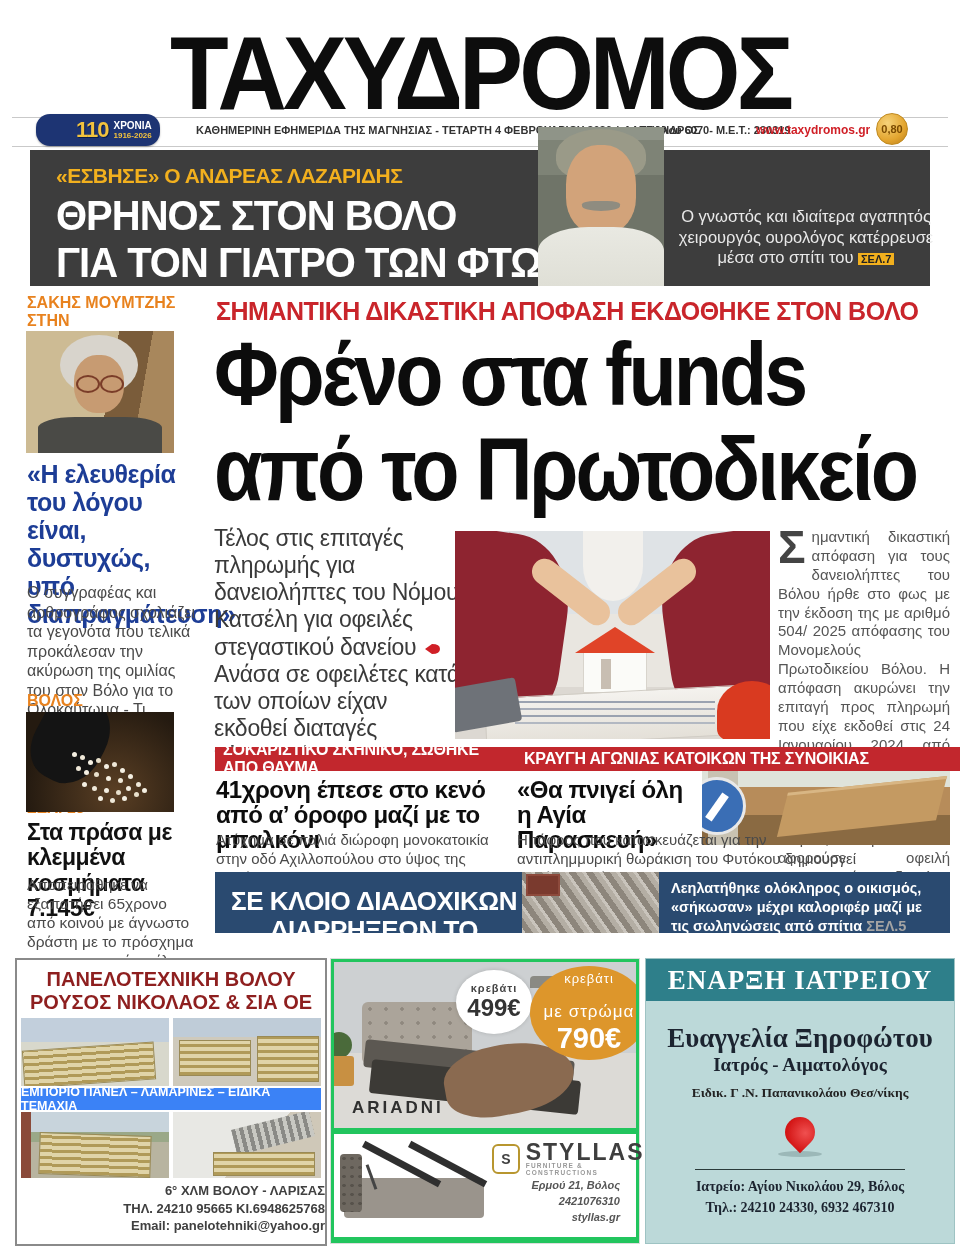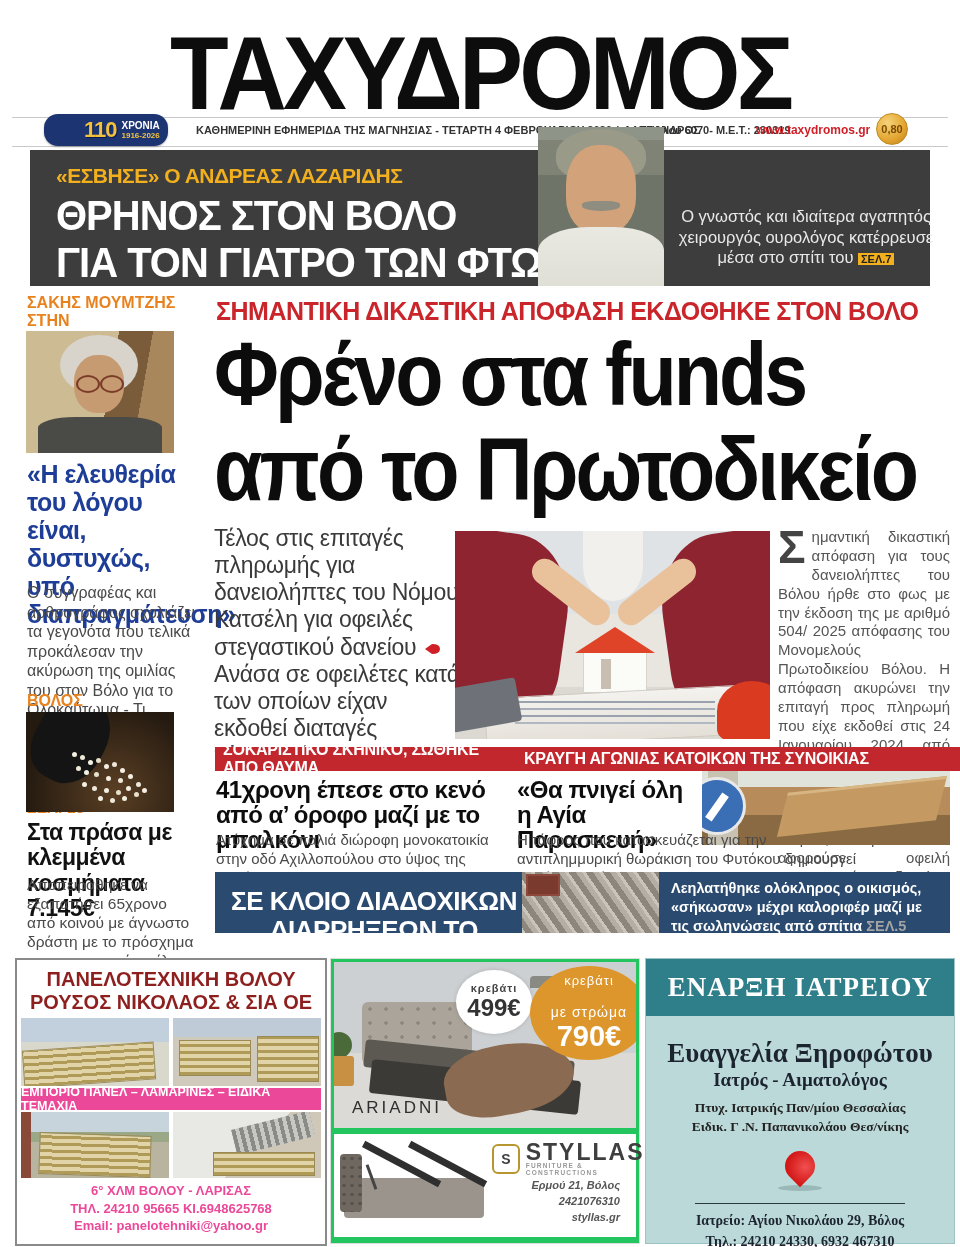--- a/index.html
+++ b/index.html
@@ -41,29 +41,29 @@
   .story-head{color:#0d0d0d;font-weight:900;font-size:24px;line-height:1.05;letter-spacing:-.5px;}
   .story-body{color:#4a4a4a;font-size:15px;line-height:1.25;}
   
   .bluerow{background:#2a4a70;}
   .blue-head{color:#fff;font-weight:900;font-size:26px;line-height:1.1;text-align:center;letter-spacing:-.5px;}
   .blue-body{color:#fff;font-weight:700;font-size:14.5px;line-height:1.3;}
   .pageref-gold{color:#a3a3a3;font-weight:900;}
   
   .ad1{border:2px solid #8a8a8a;background:#fff;}
   .ad1 .t{color:#8e1f1f;font-weight:900;font-size:20px;text-align:center;line-height:1.15;}
-  .ad1 .strip{background:#ec4899;color:#fff;font-weight:800;font-size:12.5px;display:flex;align-items:center;justify-content:center;}
-  .ad1 .c{color:#ec4899;font-weight:800;font-size:13px;text-align:center;line-height:1.35;}
+  .ad1 .strip{background:#3b82f6;color:#fff;font-weight:800;font-size:12.5px;display:flex;align-items:center;justify-content:center;}
+  .ad1 .c{color:#404040;font-weight:800;font-size:13px;text-align:right;line-height:1.35;}
   .photocell{position:absolute;overflow:hidden;}
   .stack{position:absolute;background:repeating-linear-gradient(0deg,#b09a58 0 3px,#e0d4a8 3px 7px);border:1px solid #9a8a55;}
   .ad2{background:#22c55e;border:1px solid #ddd;}
   .ad2 .room{background:linear-gradient(180deg,#cdd0d2 0 55%,#dcdad6 55% 100%);}
   .bubble-w{background:#fff;border-radius:50%;display:flex;flex-direction:column;align-items:center;justify-content:center;box-shadow:0 0 4px rgba(0,0,0,.15);}
   .bubble-o{background:#dd962b;border-radius:50%;display:flex;flex-direction:column;align-items:center;justify-content:center;color:#fff;}
-  .ariadni{color:#2f2f2f;font-weight:400;font-size:17px;letter-spacing:3px;}
+  .ariadni{color:#2f2f2f;font-weight:700;font-size:17px;letter-spacing:3px;}
   .styllas-word{color:#3f3f3f;font-weight:800;font-size:23px;letter-spacing:2px;line-height:20px;}
   .styllas-sub{color:#999;font-size:6.5px;letter-spacing:1.2px;font-weight:700;}
   .styllas-contact{color:#555;font-size:11px;line-height:1.45;text-align:right;font-style:italic;font-weight:700;}
   .ad3{background:#bcd9d9;border:1px solid #9ec3c3;font-family:"Liberation Serif",serif;}
   .ad3 .hdr{background:#2e7f8a;color:#fff;font-weight:700;font-size:27px;display:flex;align-items:center;justify-content:center;letter-spacing:1px;}
   .ad3 .nm{color:#1c2430;font-weight:700;font-size:27px;text-align:center;}
   .ad3 .tt{color:#1c2430;font-weight:700;font-size:19px;text-align:center;}
   .ad3 .ed{color:#222;font-weight:700;font-size:13.5px;text-align:center;line-height:1.4;}
   .ad3 .ct{color:#1c2430;font-weight:700;font-size:14px;text-align:center;line-height:1.5;}
   .drop{width:30px;height:30px;background:radial-gradient(circle at 35% 60%,#f05050,#d31515 70%);border-radius:0 50% 50% 50%;transform:rotate(-135deg);}
@@ -71,21 +71,21 @@
 </head>
 <body>
 
 <div class="page">
 
   <div class="abs masthead-title" style="top:14px;left:0;">ΤΑΧΥΔΡΟΜΟΣ</div>
 
   <div class="abs info-strip" style="top:117px;left:12px;width:936px;height:28px;">
     <div class="abs" style="top:13px;left:0;width:936px;"></div>
   </div>
-  <div class="abs badge" style="top:114px;left:44px;height:30px;padding-left:40px;">
+  <div class="abs badge" style="top:114px;left:36px;height:30px;padding-left:40px;">
     <span class="num">110</span>
     <span style="display:flex;flex-direction:column;">
       <span class="lab">ΧΡΟΝΙΑ</span>
       <span class="yrs">1916-2026</span>
     </span>
   </div>
   <div class="abs" style="top:124px;left:196px;font-size:11px;color:#333;font-weight:600;">ΚΑΘΗΜΕΡΙΝΗ ΕΦΗΜΕΡΙΔΑ ΤΗΣ ΜΑΓΝΗΣΙΑΣ  - ΤΕΤΑΡΤΗ 4 ΦΕΒΡΟΥΑΡΙΟΥ 2026 † ΑΛΕΞΑΝΔΡΟΣ</div>
   <div class="abs" style="top:124px;left:641px;font-size:11px;color:#333;font-weight:600;">Φύλλου 6070- Μ.Ε.Τ.: 230319</div>
   <div class="abs" style="top:123px;left:756px;font-size:12px;color:#d01f26;font-weight:800;">www.taxydromos.gr</div>
   <div class="abs coin" style="top:113px;left:876px;">
@@ -261,21 +261,21 @@
       <div class="abs" style="top:70px;left:-8px;width:26px;height:26px;background:#4a6a3a;border-radius:50%;"></div>
       <div class="abs" style="top:94px;left:-4px;width:24px;height:30px;background:#c89042;border-radius:3px;"></div>
       <div class="abs" style="top:20px;left:212px;width:2px;height:60px;background:#9a9档;"></div>
       <div class="abs" style="top:14px;left:196px;width:34px;height:12px;background:#8a8a84;border-radius:4px 4px 0 0;"></div>
       <div class="abs bubble-w" style="top:8px;left:122px;width:76px;height:64px;">
         <span style="font-size:11px;color:#444;font-weight:700;letter-spacing:1px;">κρεβάτι</span>
         <span style="font-size:24px;color:#333;font-weight:800;">499€</span>
       </div>
       <div class="abs bubble-o" style="top:4px;left:196px;width:118px;height:94px;">
         <span style="font-size:13px;letter-spacing:1px;">κρεβάτι</span>
-        <span style="font-size:14px;letter-spacing:1px;margin-top:16px;">με στρώμα</span>
+        <span style="font-size:17px;letter-spacing:1px;margin-top:16px;">με στρώμα</span>
         <span style="font-size:29px;font-weight:700;">790€</span>
       </div>
       <div class="abs ariadni" style="bottom:10px;left:18px;">ARIADNI</div>
     </div>
     <div class="abs" style="top:175px;left:3px;width:302px;height:103px;background:#fff;">
       <div class="abs" style="top:44px;left:10px;width:140px;height:40px;background:#9a948c;border-radius:4px;"></div>
       <div class="abs" style="top:20px;left:6px;width:22px;height:58px;background:#6e6860;border-radius:4px;background-image:radial-gradient(circle,#57524b 1.5px,transparent 2px);background-size:8px 9px;"></div>
       <div class="abs" style="top:6px;left:28px;width:86px;height:7px;background:#2f2f2f;transform:rotate(28deg);transform-origin:left bottom;"></div>
       <div class="abs" style="top:6px;left:74px;width:86px;height:7px;background:#2f2f2f;transform:rotate(28deg);transform-origin:left bottom;"></div>
       <div class="abs" style="top:30px;left:36px;width:3px;height:26px;background:#444;transform:rotate(-20deg);"></div>
@@ -288,25 +288,24 @@
       </div>
       <div class="abs styllas-contact" style="top:44px;left:120px;width:166px;">
         <div>Ερμού 21, Βόλος</div>
         <div>2421076310</div>
         <div>styllas.gr</div>
       </div>
     </div>
   </div>
 
   <div class="abs ad3" style="top:958px;left:645px;width:308px;height:284px;">
-    <div class="hdr" style="height:57px;">ΕΝΑΡΞΗ ΙΑΤΡΕΙΟΥ</div>
+    <div class="hdr" style="height:42px;">ΕΝΑΡΞΗ ΙΑΤΡΕΙΟΥ</div>
     <div class="nm" style="margin-top:22px;">Ευαγγελία Ξηροφώτου</div>
     <div class="tt">Ιατρός - Αιματολόγος</div>
     <div class="ed" style="margin-top:8px;">
-      <div>Πτυχ. Ιατρικής Παν/μίου Θεσσαλίας</div>
       <div>Ειδικ. Γ .Ν. Παπανικολάου Θεσ/νίκης</div>
     </div>
     <div style="display:flex;justify-content:center;margin-top:14px;">
       <div class="drop"></div>
     </div>
     <div style="display:flex;justify-content:center;margin-top:4px;">
       <div style="width:44px;height:6px;background:#9bb8b8;border-radius:50%;"></div>
     </div>
     <div style="width:210px;height:1px;background:#2a3a3a;margin:12px auto 6px auto;"></div>
     <div class="ct">

